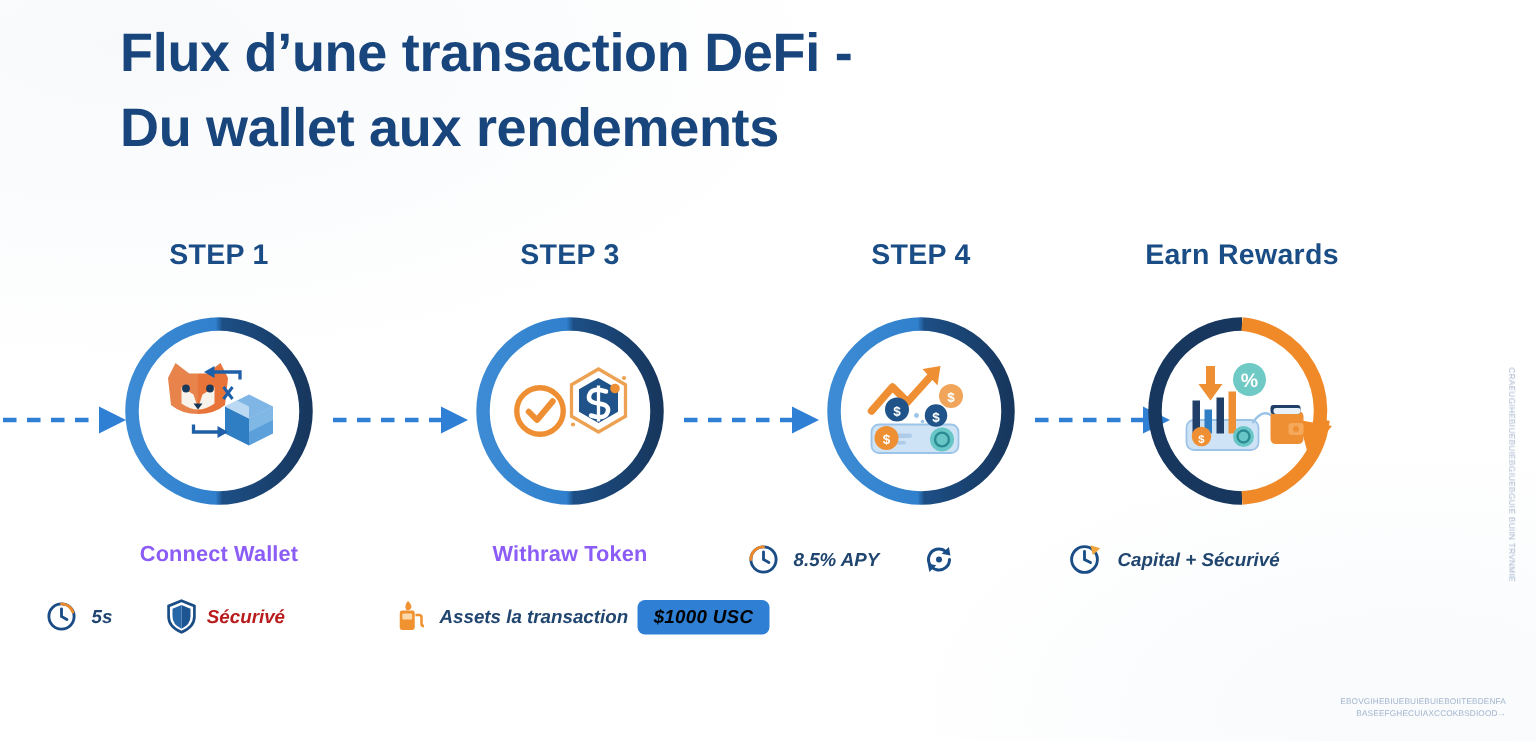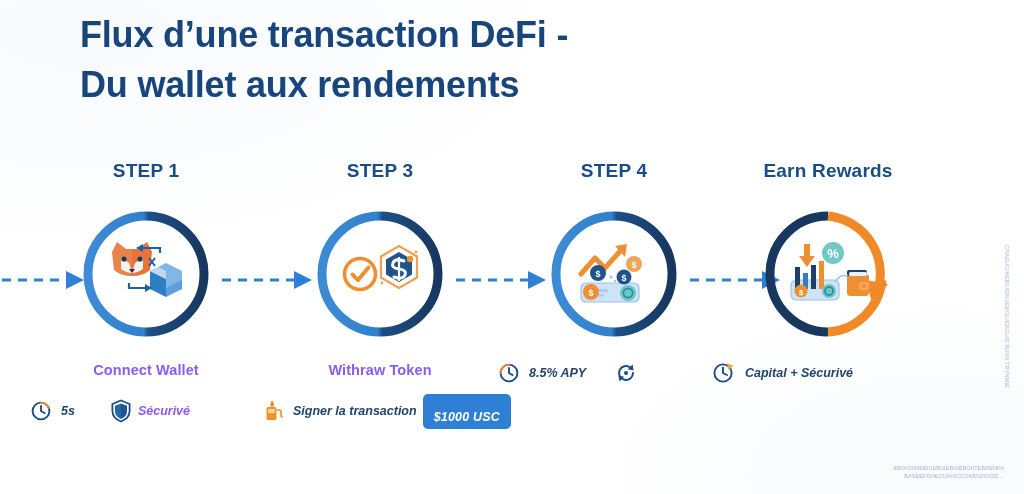--- a/index.html
+++ b/index.html
@@ -120,32 +120,32 @@
   }
 
   .meta-text {
     color: #20456f;
     font-size: 12.5px;
     font-weight: bold;
     white-space: nowrap;
   }
 
   .meta-sub {
-    color: #8b5cf6;
+    color: #b91c1c;
     font-size: 12.5px;
     font-weight: bold;
   }
 
   .badge {
     display: inline-block;
     background: #2f80d4;
-    color: #ffffff;
+    color: #000000;
     font-size: 12.5px;
     font-weight: bold;
-    padding: 16px 11px 5px 11px;
+    padding: 4px 11px 5px 11px;
     border-radius: 5px;
     letter-spacing: 0.2px;
     white-space: nowrap;
   }
 
   .icon-sm { display: block; }
 
   
   .watermark {
     position: absolute;
@@ -314,21 +314,21 @@
     <div class="step-label">Withraw Token</div>
 
     <div class="meta">
       <div class="meta-row">
         <svg class="icon-sm" width="20" height="24" viewBox="0 0 20 24">
           <rect x="2.5" y="8" width="10" height="13" rx="1.6" fill="#f0922f"></rect>
           <rect x="4.2" y="10" width="6.6" height="4" rx="0.8" fill="#fcd9ab"></rect>
           <path d="M8 1.5 Q11.5 5 9.5 7.2 Q7 9 6.2 6 Q6 3.8 8 1.5 Z" fill="#f0922f"></path>
           <path d="M13 11 h2.6 a1.4 1.4 0 0 1 1.4 1.4 v4.4 a1.6 1.6 0 0 0 1.6 1.6" fill="none" stroke="#f0922f" stroke-width="1.7"></path>
         </svg>
-        <span class="meta-text">Signer la transaction</span>
+        <span class="meta-text">Assets la transaction</span>
       </div>
       <div class="meta-row">
         <span class="badge">$1000 USC</span>
       </div>
     </div>
   </div>
 
   <div class="step" style="left:498px;">
     <div class="step-header">STEP 4</div>
 

